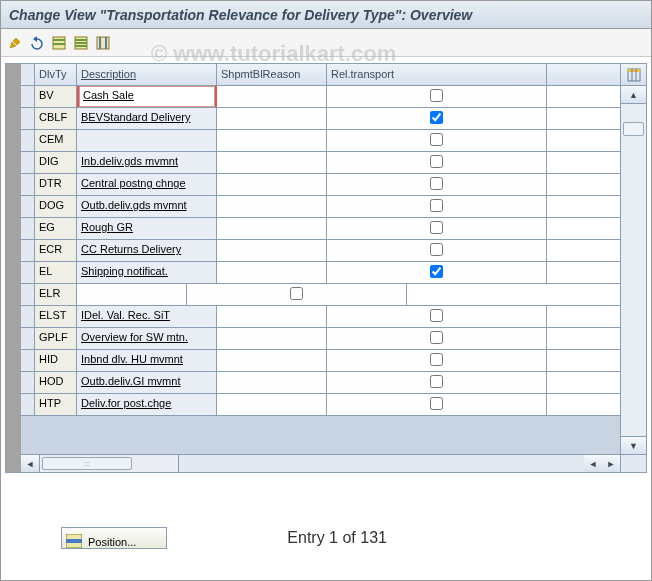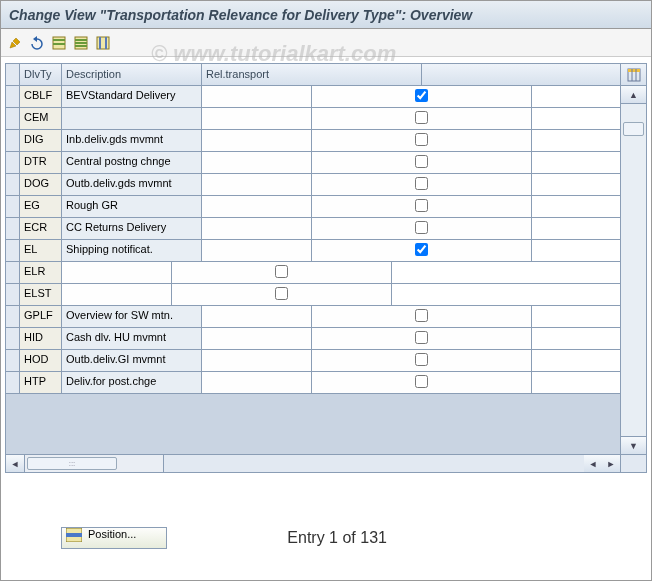--- a/index.html
+++ b/index.html
@@ -40,45 +40,46 @@
     display: flex;
     align-items: center;
     justify-content: center;
     border: 1px solid transparent;
     cursor: pointer;
     font-size: 12px;
   }
   .grid-wrap {
     margin: 6px 4px 0 4px;
     border: 1px solid #8a9db5;
-    background: #6d28d9;
+    background: #a3a3a3;
     height: 410px;
     display: flex;
     flex-direction: column;
     position: relative;
+    padding-left: 15px;
   }
   .grid-head {
     display: flex;
     background: #e2e9f2;
     border-bottom: 1px solid #8a9db5;
     height: 22px;
   }
   .sel-col { width: 14px; border-right: 1px solid #8a9db5; background:#e2e9f2; }
   .col-h {
     border-right: 1px solid #8a9db5;
     padding: 4px 4px;
     color: #3a4a5a;
     font-size: 11px;
     overflow: hidden;
     white-space: nowrap;
     background: linear-gradient(to bottom,#eef3f9,#d7e1ed);
     cursor: pointer;
   }
   .c-dlvty { width: 42px; }
-  .c-desc  { width: 140px; }
+  .c-desc  { width: 140px; text-decoration: underline; }
   .c-shpm  { width: 110px; }
   .c-rel   { width: 220px; }
   .col-spacer { flex:1; background:linear-gradient(to bottom,#eef3f9,#d7e1ed);}
   .col-config {
     width: 26px;
     border-left:1px solid #8a9db5;
     background: linear-gradient(to bottom,#eef3f9,#d7e1ed);
     display:flex;align-items:center;justify-content:center;
     cursor:pointer;
   }
@@ -145,39 +146,38 @@
     position:absolute;
     bottom:22px;
     left:0;right:0;
     height:40px;
     display:flex;
     align-items:center;
     padding:0 60px;
     gap:120px;
   }
   .pos-btn {
-    display:flex;align-items:flex-start;
+    display:flex;align-items:flex-end;
     border:1px solid #8a9db5;
     background:linear-gradient(to bottom,#fdfdfb,#e7ecdc);
     height:22px;
     padding:0 30px 0 4px;
     cursor:pointer;
     gap:6px;
   }
   .pos-btn .ic{width:16px;height:14px;display:flex;align-items:center;justify-content:center;}
   .entry-text{color:#333;font-size:16px;}
   .watermark{
     position:absolute;
     top:40px;left:150px;
     color:rgba(180,180,180,0.5);
     font-size:22px;
     font-weight:bold;
     pointer-events:none;
     z-index:50;
-    font-style:italic;
   }
 </style>
 </head>
 <body>
 
 <div class="titlebar">Change View "Transportation Relevance for Delivery Type": Overview</div>
 
 <div class="toolbar">
   <div class="tb-btn" title="toggle">
     <svg width="14" height="14" viewBox="0 0 14 14">
@@ -214,33 +214,41 @@
   </div>
 </div>
 
 <div class="watermark">© www.tutorialkart.com</div>
 
 <div class="grid-wrap">
   <div class="grid-head">
     <div class="sel-col"></div>
     <div class="col-h c-dlvty">DlvTy</div>
     <div class="col-h c-desc">Description</div>
+    <div class="col-h c-shpm">ShpmtBlReason</div>
     <div class="col-h c-rel">Rel.transport</div>
     <div class="col-spacer"></div>
     <div class="col-config">
       <svg width="14" height="14" viewBox="0 0 14 14">
           <rect x="1" y="1" width="12" height="12" fill="none" stroke="#6a7a9a"></rect>
           <rect x="1" y="1" width="12" height="3" fill="#f0c040"></rect>
           <line x1="5" y1="1" x2="5" y2="13" stroke="#6a7a9a"></line>
           <line x1="9" y1="1" x2="9" y2="13" stroke="#6a7a9a"></line>
         </svg>
     </div>
   </div>
   <div class="grid-body">
     <div class="rows" id="rows-container">
+        <div class="row selected">
+          <div class="sel-col"></div>
+          <div class="cell c-dlvty">BV</div>
+          <div class="cell c-desc">Cash Sale</div>
+          <div class="cell c-shpm"></div>
+          <div class="cell c-rel"><input type="checkbox" style=""></div>
+        </div>
         <div class="row">
           <div class="sel-col"></div>
           <div class="cell c-dlvty">CBLF</div>
           <div class="cell c-desc">BEVStandard Delivery</div>
           <div class="cell c-shpm"></div>
           <div class="cell c-rel"><input type="checkbox" checked="" style=""></div>
         </div>
         <div class="row">
           <div class="sel-col"></div>
           <div class="cell c-dlvty">CEM</div>
@@ -292,34 +300,35 @@
         </div>
         <div class="row">
           <div class="sel-col"></div>
           <div class="cell c-dlvty">ELR</div>
           <div class="cell c-shpm"></div>
           <div class="cell c-rel"><input type="checkbox" style=""></div>
         </div>
         <div class="row">
           <div class="sel-col"></div>
           <div class="cell c-dlvty">ELST</div>
+          <div class="cell c-desc">IDel. Val. Rec. SiT</div>
           <div class="cell c-shpm"></div>
           <div class="cell c-rel"><input type="checkbox" style=""></div>
         </div>
         <div class="row">
           <div class="sel-col"></div>
           <div class="cell c-dlvty">GPLF</div>
           <div class="cell c-desc">Overview for SW mtn.</div>
           <div class="cell c-shpm"></div>
           <div class="cell c-rel"><input type="checkbox" style=""></div>
         </div>
         <div class="row">
           <div class="sel-col"></div>
           <div class="cell c-dlvty">HID</div>
-          <div class="cell c-desc">Cash dlv. HU mvmnt</div>
+          <div class="cell c-desc">Inbnd dlv. HU mvmnt</div>
           <div class="cell c-shpm"></div>
           <div class="cell c-rel"><input type="checkbox" style=""></div>
         </div>
         <div class="row">
           <div class="sel-col"></div>
           <div class="cell c-dlvty">HOD</div>
           <div class="cell c-desc">Outb.deliv.GI mvmnt</div>
           <div class="cell c-shpm"></div>
           <div class="cell c-rel"><input type="checkbox" style=""></div>
         </div>

